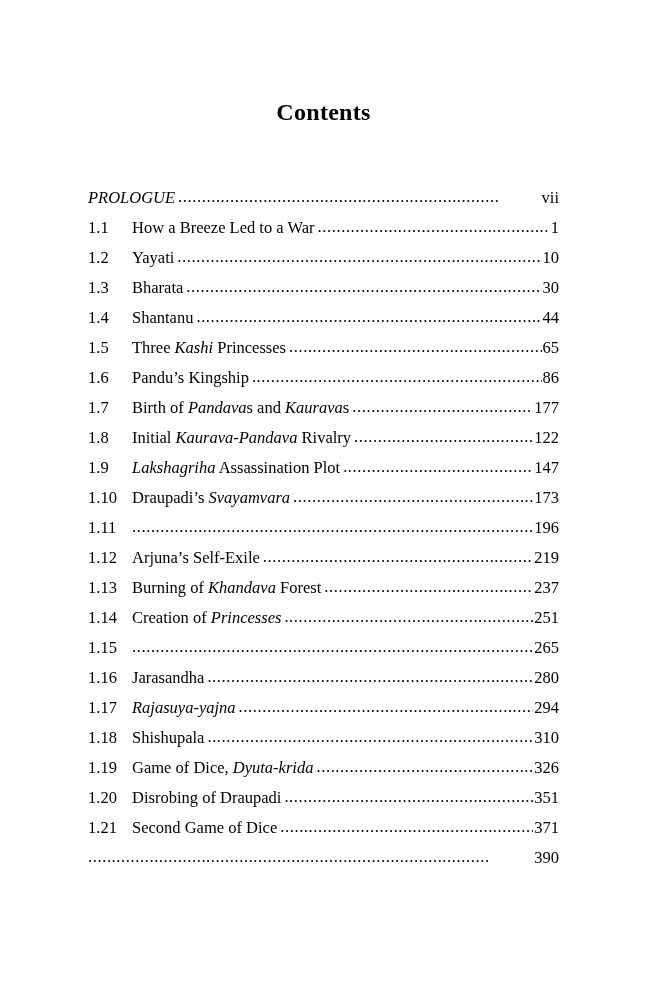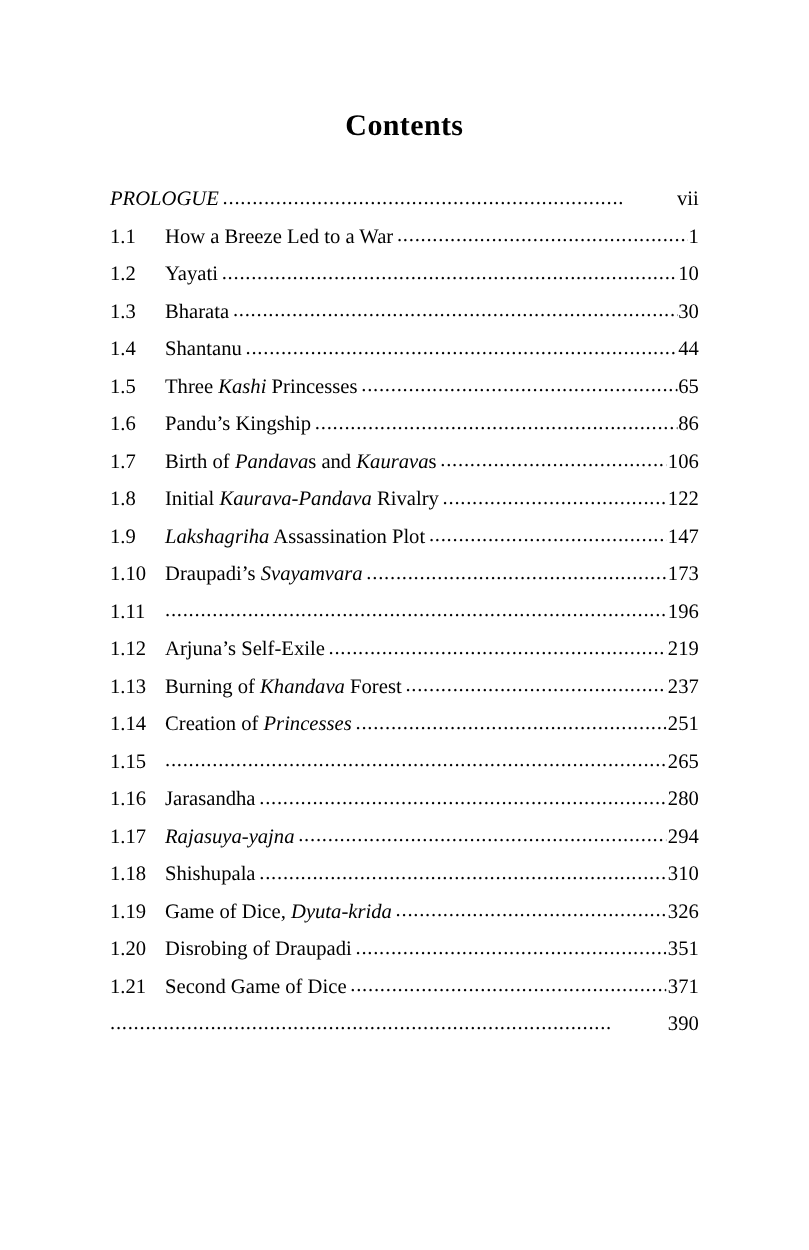--- a/index.html
+++ b/index.html
@@ -20,21 +20,21 @@
     height: 1000px;
     box-sizing: border-box;
     padding: 0 88px;
     position: relative;
   }
   .page-title {
     text-align: center;
     font-size: 24px;
     font-weight: bold;
     letter-spacing: 0.3px;
-    margin: 0;
+    margin: 11px;
     padding-top: 88px;
   }
   .toc {
     margin-top: 36px;
   }
   .toc-row {
     display: flex;
     align-items: baseline;
     font-size: 16.5px;
     line-height: 1.0;
@@ -66,20 +66,21 @@
     padding-left: 1px;
   }
   .it {
     font-style: italic;
   }
   .row-front .num {
     width: 0;
   }
   .row-front .label {
     font-style: italic;
+    margin-top: 28px;
   }
   .row-front .pg {
     padding-left: 4px;
     margin-left: 40px;
   }
 </style>
 </head>
 <body>
 
 <div class="page">
@@ -124,21 +125,21 @@
       <div class="toc-row">
         <span class="num">1.6</span>
         <span class="label">Pandu’s Kingship</span>
         <span class="dots">..........................................................................................................</span>
         <span class="pg">86</span>
       </div>
       <div class="toc-row">
         <span class="num">1.7</span>
         <span class="label"><span>Birth of </span><span class="it">Pandava</span><span>s and </span><span class="it">Kaurava</span><span>s </span></span>
         <span class="dots">..........................................................................................................</span>
-        <span class="pg">106</span>
+        <span class="pg">177</span>
       </div>
       <div class="toc-row">
         <span class="num">1.8</span>
         <span class="label"><span>Initial </span><span class="it">Kaurava-Pandava</span><span> Rivalry</span></span>
         <span class="dots">..........................................................................................................</span>
         <span class="pg">122</span>
       </div>
       <div class="toc-row">
         <span class="num">1.9</span>
         <span class="label"><span class="it">Lakshagriha</span><span> Assassination Plot </span></span>

